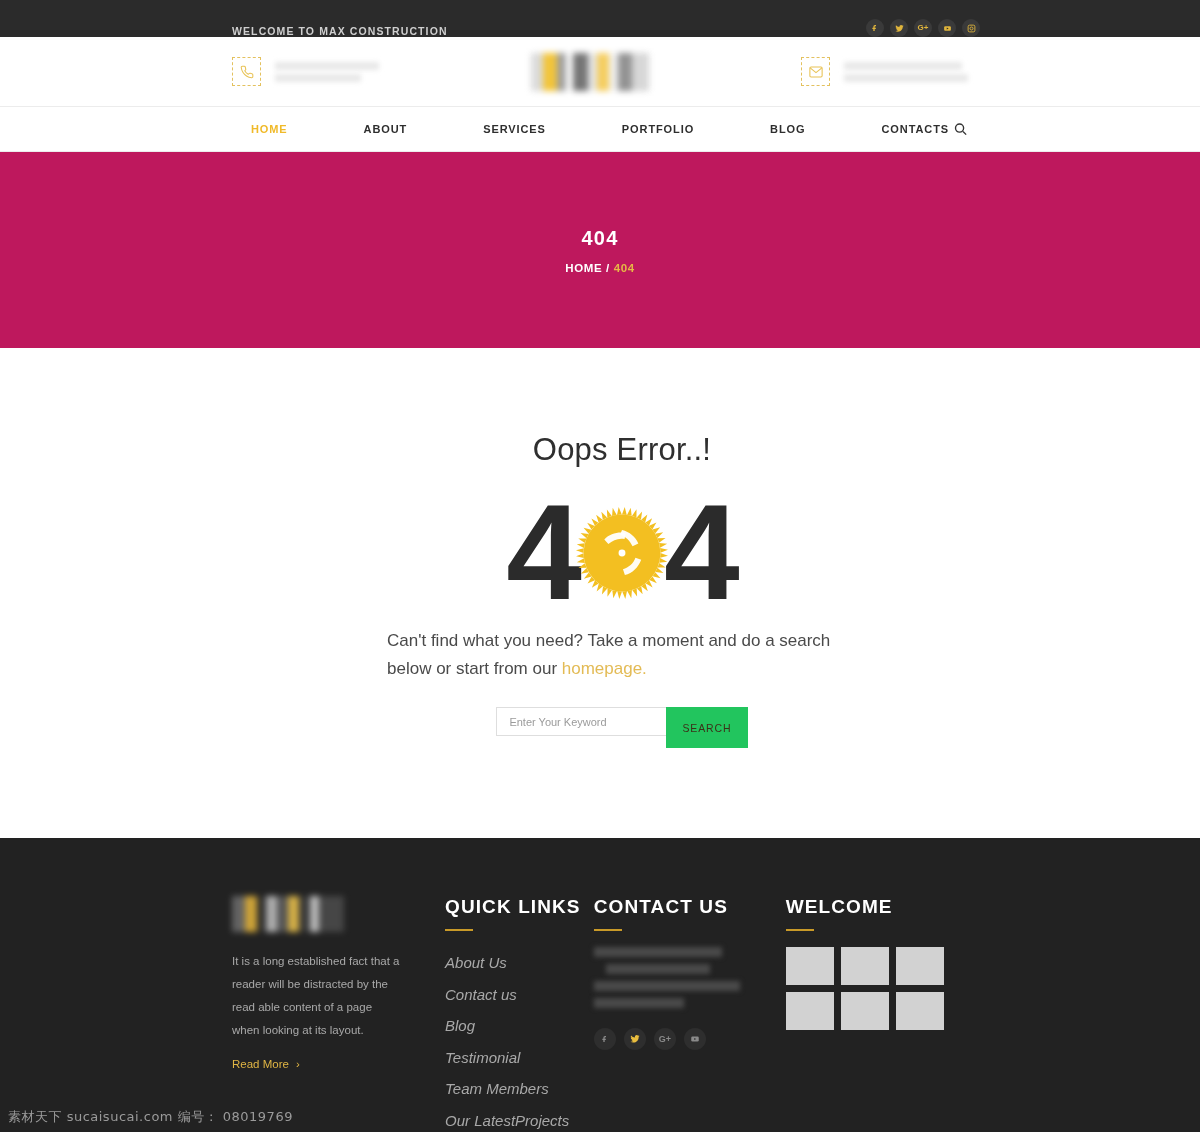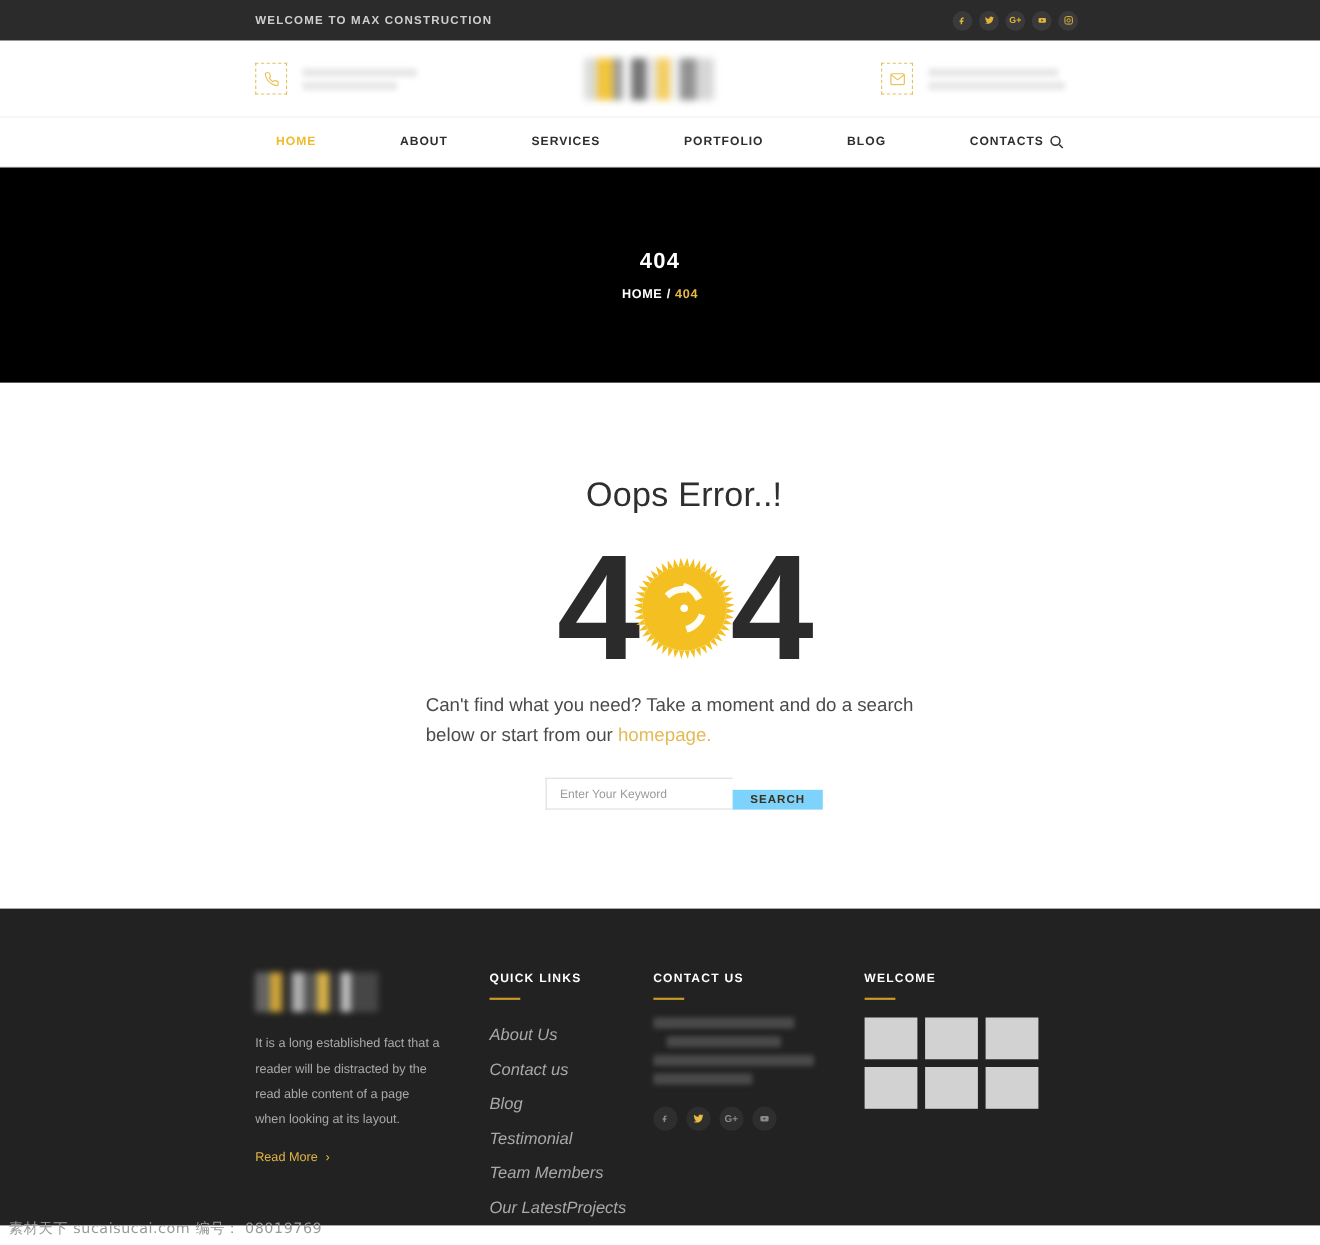--- a/index.html
+++ b/index.html
@@ -7,21 +7,21 @@
     width: 1200px; height: 1132px;
     font-family: "Liberation Sans", sans-serif;
     background: #ffffff;
     overflow: hidden;
   }
   .page { position: relative; width: 1200px; height: 1132px; }
 
   
   .topbar {
     height: 37px; background: #2b2b2b;
-    display: flex; align-items: center;
+    display: flex; align-items: flex-end;
     padding: 0 232px 0 232px;
     justify-content: space-between;
   }
   .topbar-welcome {
     color: #cfcfcf; font-size: 10.5px; letter-spacing: 1.1px;
     font-weight: 600;
   }
   .topbar-social { display: flex; gap: 6px; margin-right: -12px; }
   .soc {
     width: 18px; height: 18px; border-radius: 50%;
@@ -76,21 +76,21 @@
     white-space: nowrap;
   }
   .nav-item.active { color: #f0ba2a; }
   .nav-search {
     position: absolute; right: 232px; top: 50%; transform: translateY(-50%);
     color: #333; cursor: pointer; display: flex;
   }
 
   
   .banner {
-    height: 196px; background: #000000;
+    height: 196px; background: #be185d;
     display: flex; flex-direction: column;
     align-items: center; justify-content: center; gap: 12px;
   }
   .banner-title {
     color: #ffffff; font-size: 20px; font-weight: 700; letter-spacing: 1.2px;
   }
   .crumbs { font-size: 11.5px; font-weight: 700; letter-spacing: .6px; }
   .crumb-home { color: #ffffff; cursor: pointer; }
   .crumb-sep { color: #ffffff; }
   .crumb-cur { color: #e6b845; }
@@ -116,32 +116,32 @@
   .cantfind {
     font-size: 29px; color: #2f2f2f; font-weight: 400; margin-top: 16px;
     margin-bottom: 22px;
   }
   .desc {
     font-size: 17px; color: #4a4a4a; line-height: 1.65;
     text-align: left; max-width: 470px;
   }
   .desc .home-link { color: #e3bb55; cursor: pointer; }
   .searchform {
-    margin-top: 24px; display: flex; align-items: flex-end;
+    margin-top: 24px; display: flex; align-items: flex-start;
     box-shadow: 0 0 0 0 transparent;
   }
   .searchform input {
     width: 170px; height: 29px; border: 1px solid #dedede; border-right: none;
     padding: 0 12px; font-size: 11px; color: #7e7e7e;
     font-family: "Liberation Sans", sans-serif; outline: none;
   }
   .searchform input::placeholder { color: #9b9b9b; }
   .searchform button {
-    height: 18px; border: none; background: #7dd3fc; color: #3c3118;
-    font-size: 10.5px; font-weight: 700; letter-spacing: .9px;
+    height: 41px; border: none; background: #22c55e; color: #3c3118;
+    font-size: 10.5px; font-weight: 400; letter-spacing: .9px;
     padding: 0 16px; cursor: pointer;
     font-family: "Liberation Sans", sans-serif;
   }
 
   
   .footer { background: #222222; padding: 58px 232px 0 232px; }
   .fcols { display: flex; }
   .fcol1 { width: 222px; }
   .fcol2 { width: 155px; }
   .fcol3 { width: 200px; }
@@ -156,21 +156,21 @@
     filter: blur(3px); opacity: .9;
   }
   .fpara {
     color: #a9a9a9; font-size: 11.5px; line-height: 2.0; max-width: 170px;
   }
   .readmore {
     color: #e0b544; font-size: 11.5px; margin-top: 16px;
     display: inline-flex; align-items: flex-start; gap: 7px; cursor: pointer;
   }
   .ftitle {
-    color: #ffffff; font-size: 11px; font-weight: 700; letter-spacing: 1.1px;
+    color: #ffffff; font-size: 19px; font-weight: 700; letter-spacing: 1.1px;
   }
   .fbar { width: 28px; height: 2px; background: #c99a28; margin: 11px 0 16px 0; }
   .flink {
     color: #a9a9a9; font-size: 15px; line-height: 2.1; cursor: pointer;
     display: block;
     font-style: italic;
   }
   .addr-blur { display: flex; flex-direction: column; gap: 7px; margin-top: 2px; }
   .ab { height: 10px; background: #4a4a4a; filter: blur(2.6px); border-radius: 1px; }
   .ab.a1 { width: 128px; } .ab.a2 { width: 104px; margin-left: 12px; }

